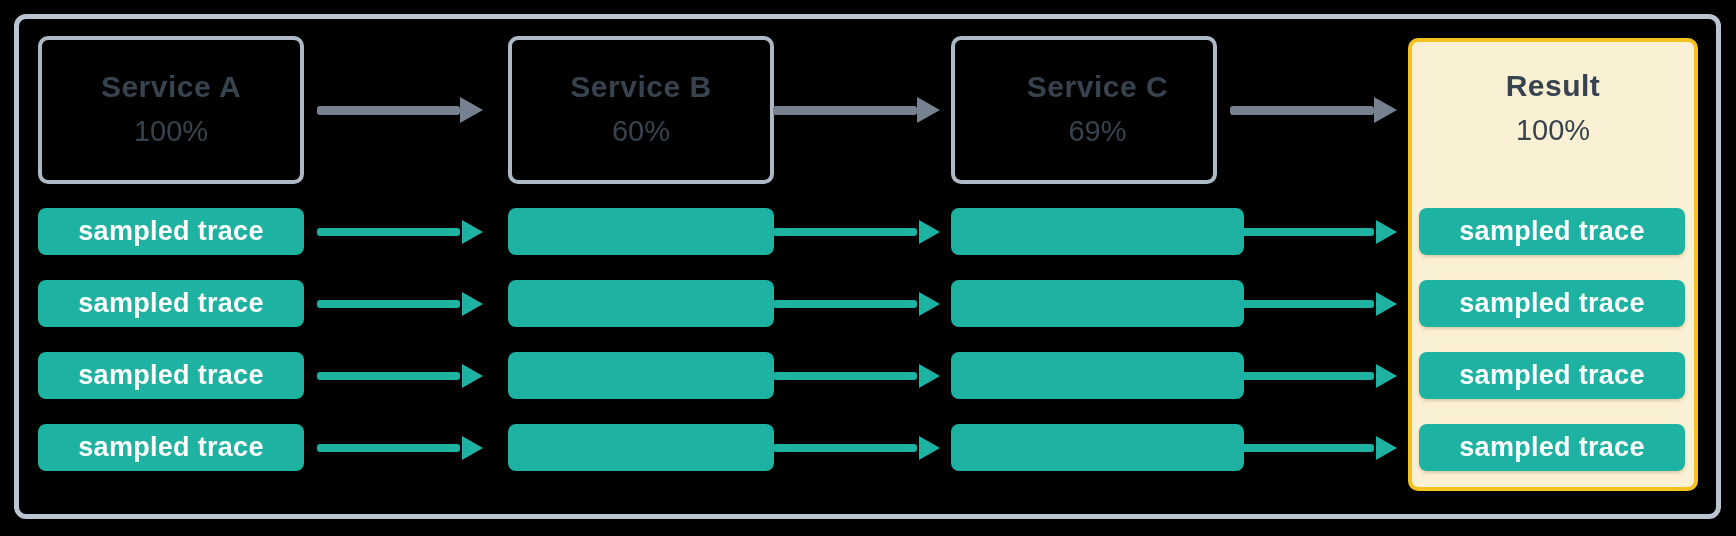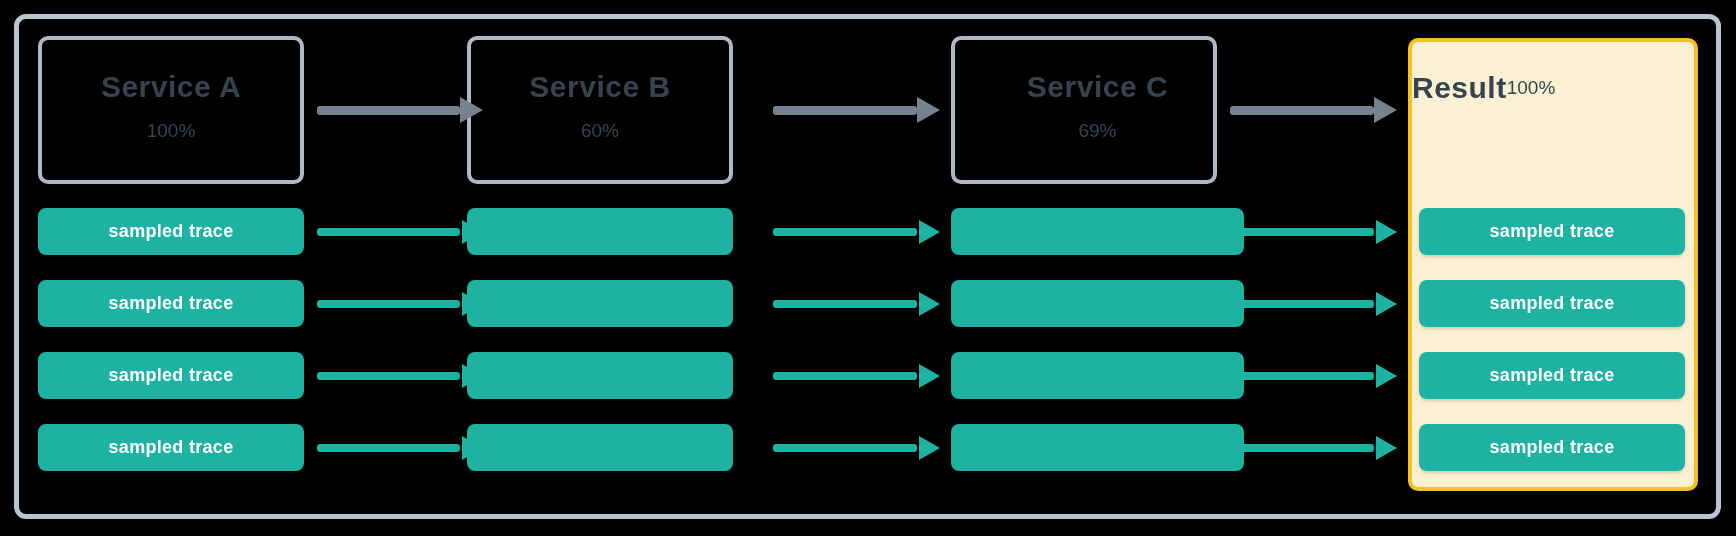--- a/index.html
+++ b/index.html
@@ -27,61 +27,61 @@
     border-radius: 10px;
     box-sizing: border-box;
     display: flex;
     flex-direction: column;
     align-items: center;
     justify-content: center;
     row-gap: 6px;
     background: #000000;
   }
   .svc-a { left: 38px; }
-  .svc-b { left: 467px; }
+  .svc-b { left: 508px; }
   .svc-c { left: 951px; padding-left: 27px; }
   .svc-title {
     font-size: 30px;
     font-weight: 700;
     line-height: 36px;
     color: #37434f;
     letter-spacing: 0.5px;
   }
   .svc-rate {
-    font-size: 19px;
+    font-size: 29px;
     font-weight: 500;
     line-height: 40px;
     color: #37434f;
   }
   .result-panel {
     position: absolute;
     left: 1408px; top: 38px;
     width: 290px; height: 453px;
     background: #faf0d3;
     border: 4px solid #f3c121;
     border-radius: 10px;
     box-sizing: border-box;
   }
   .result-header {
     display: flex;
-    flex-direction: row;
+    flex-direction: column;
     align-items: center;
     row-gap: 6px;
     padding-top: 26px;
   }
   .trace-pill {
     position: absolute;
     width: 266px; height: 47px;
     background: #1eb2a2;
     border-radius: 8px;
     display: flex;
     align-items: center;
     justify-content: center;
     color: #ffffff;
-    font-size: 18px;
+    font-size: 27px;
     font-weight: 600;
     letter-spacing: 0.3px;
   }
   .result-panel .trace-pill {
     left: 7px;
     box-shadow: 0 2px 3px rgba(120, 95, 30, 0.25);
   }
   .row-1 { top: 208px; }
   .row-2 { top: 280px; }
   .row-3 { top: 352px; }

